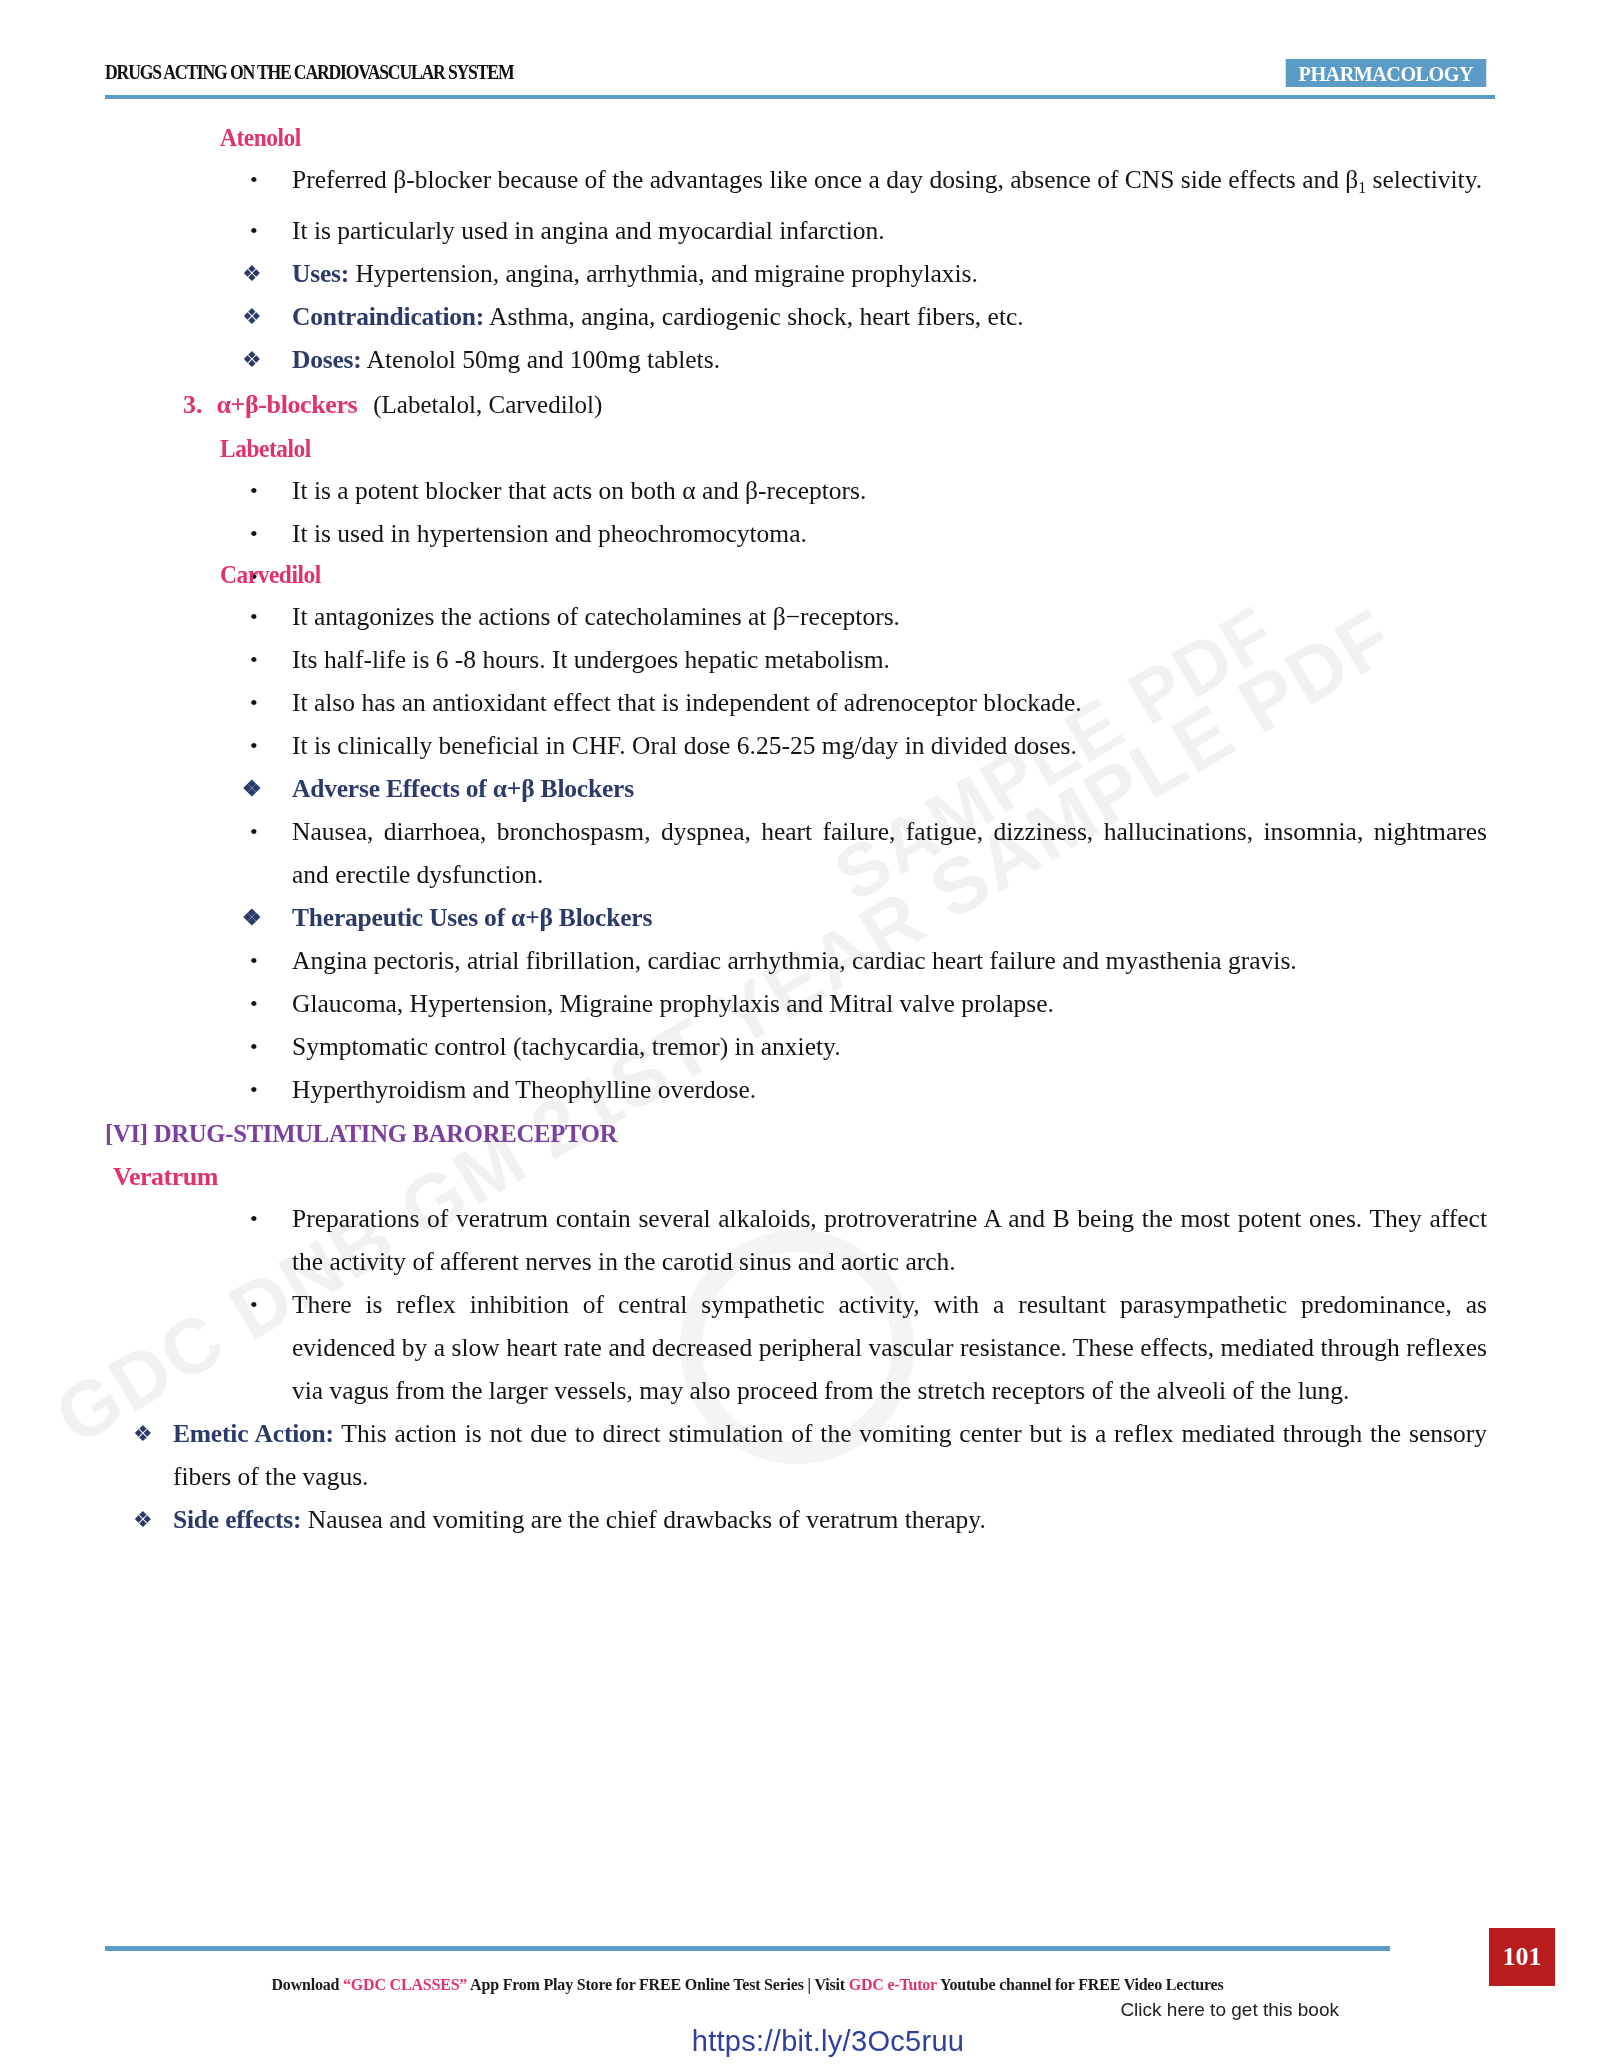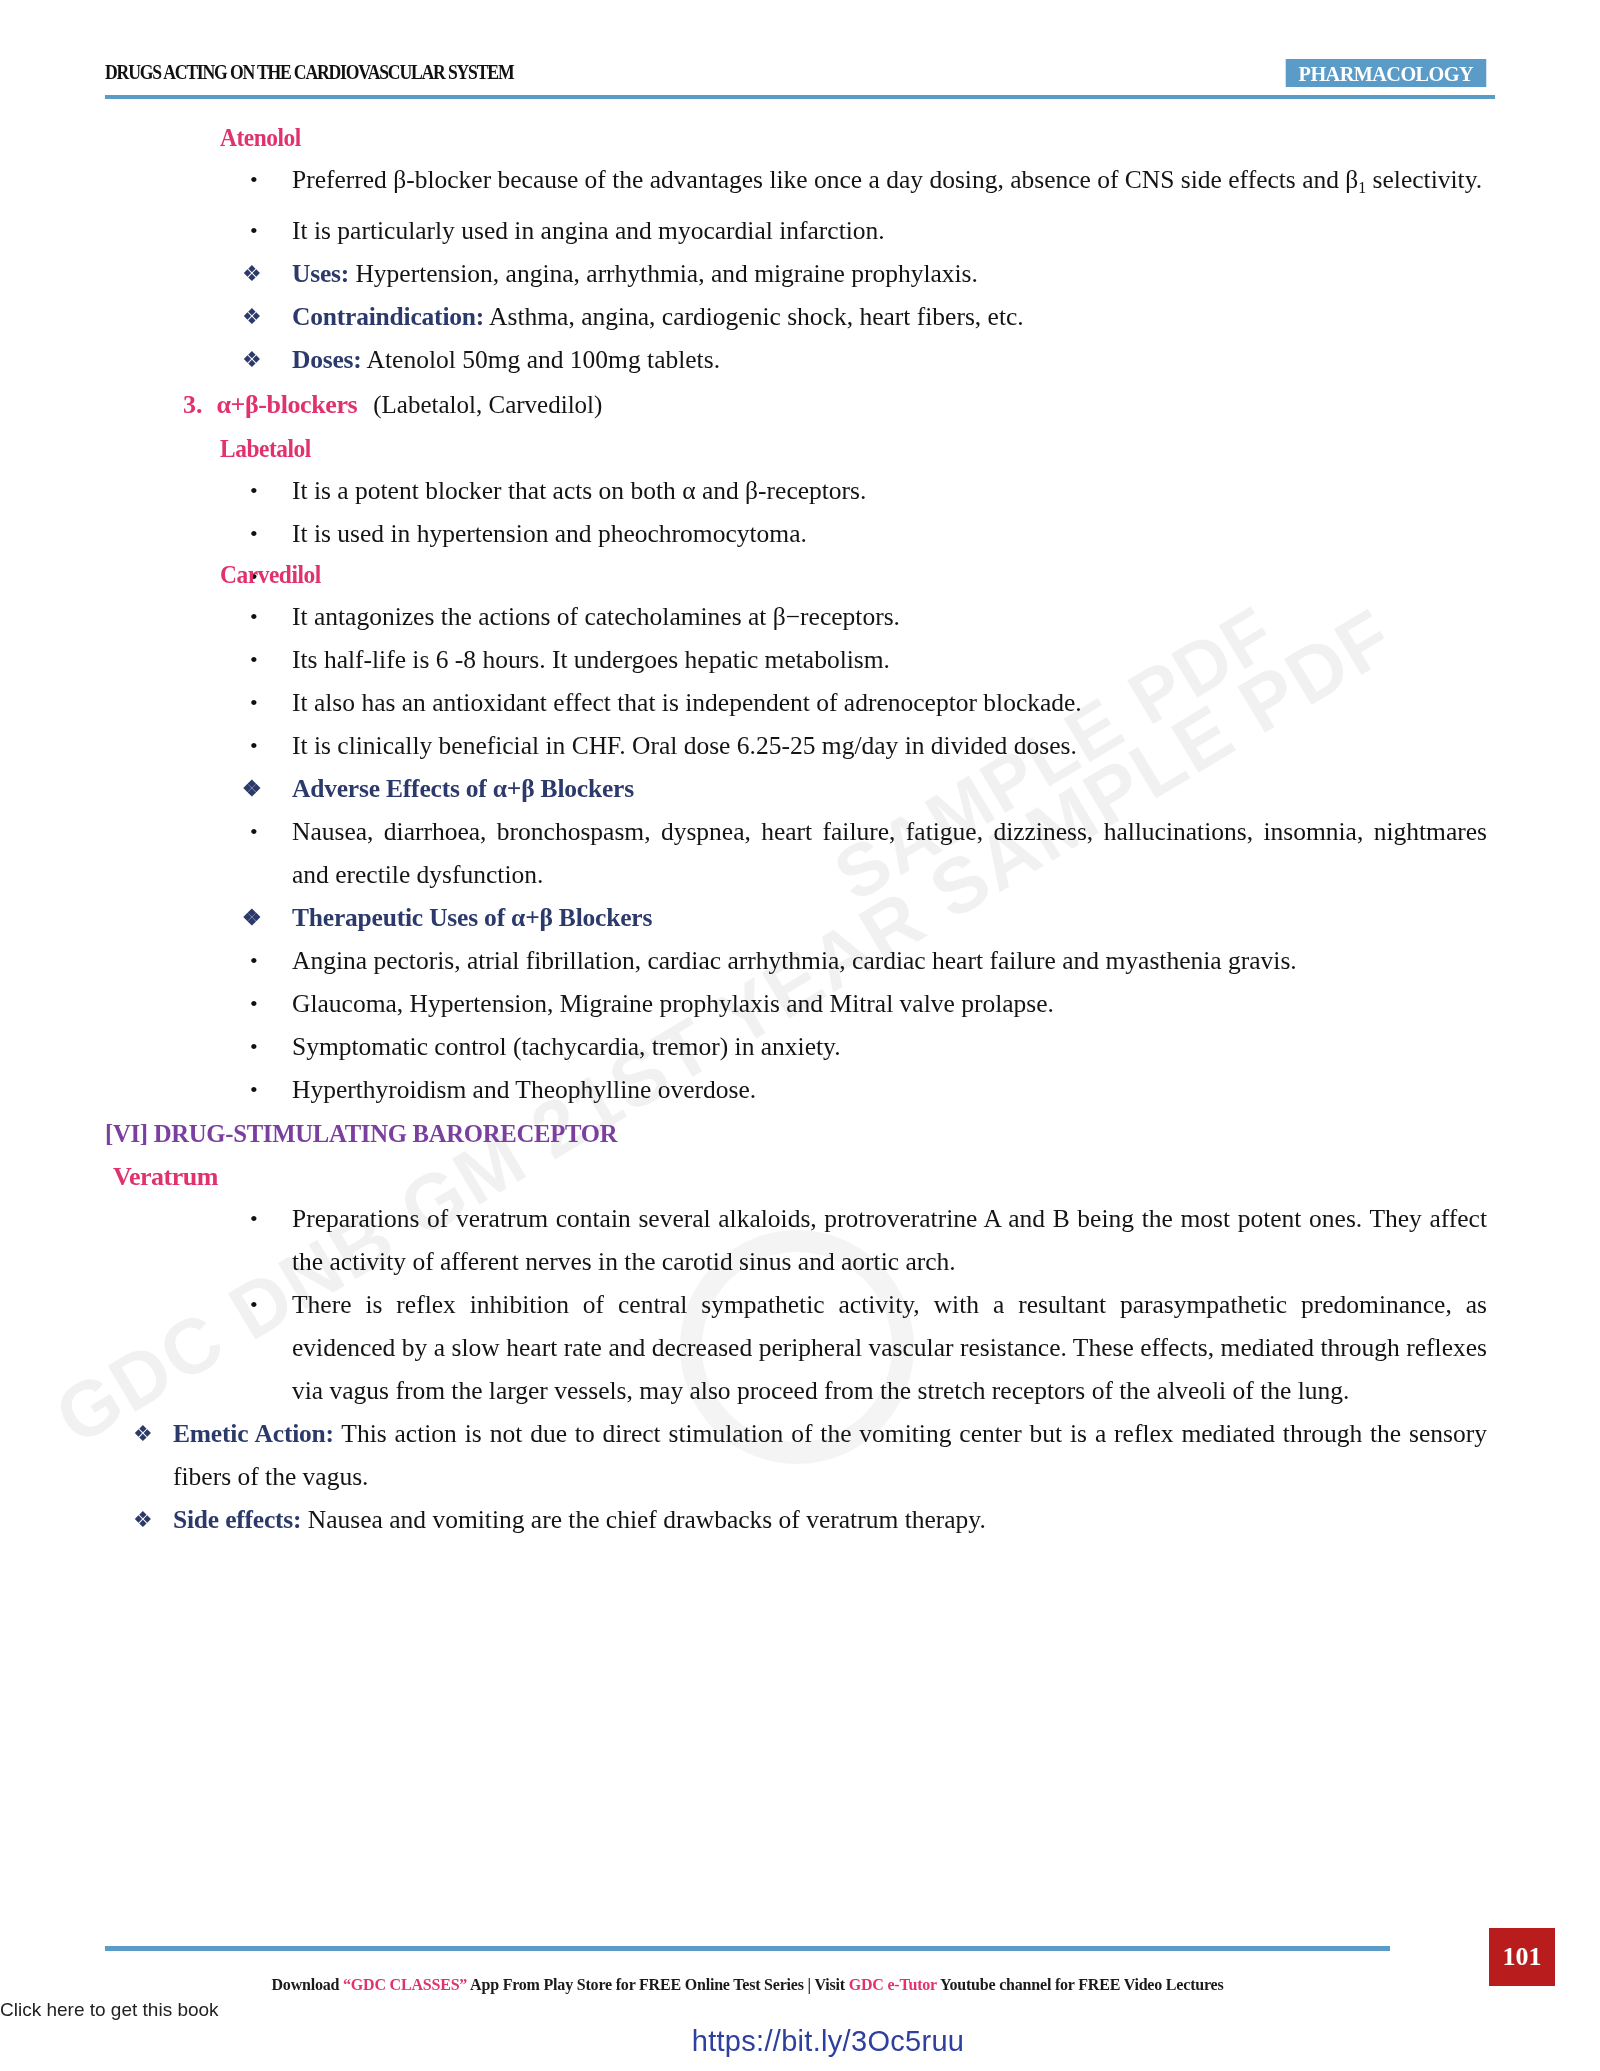--- a/index.html
+++ b/index.html
@@ -257,21 +257,21 @@
     display: flex;
     align-items: center;
     justify-content: center;
     box-sizing: border-box;
   }
   .cta {
     position: absolute;
     left: 0;
     top: 1999px;
     width: 1339px;
-    text-align: left;
+    text-align: right;
     font-family: "Liberation Sans", sans-serif;
     font-size: 19px;
     color: #222222;
   }
   .cta-link {
     position: absolute;
     left: 0;
     top: 2025px;
     width: 1600px;
     text-align: center;

